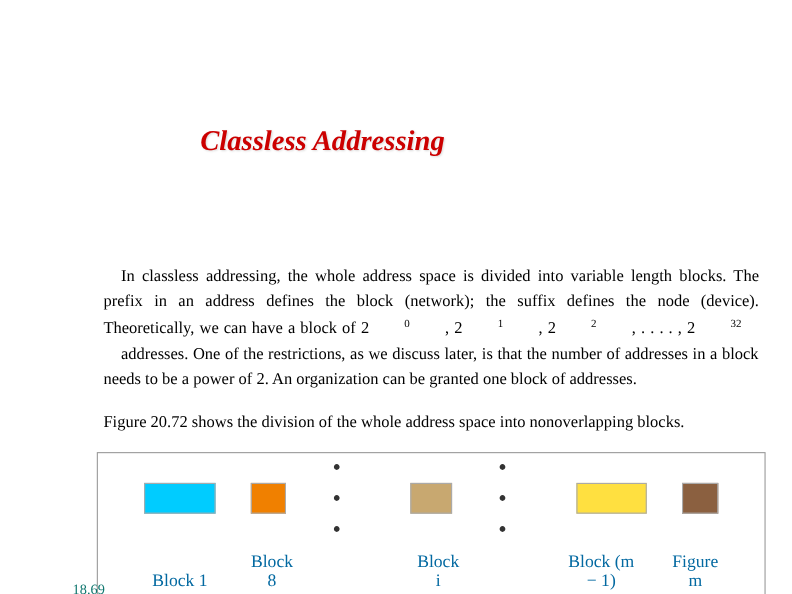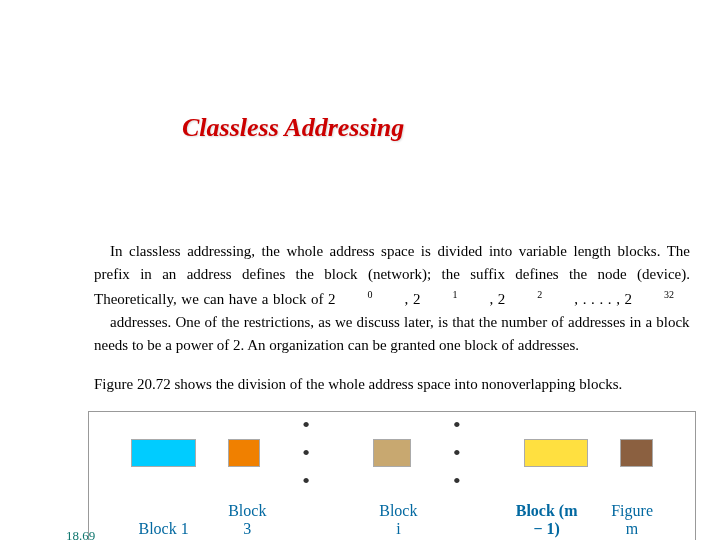--- a/index.html
+++ b/index.html
@@ -140,21 +140,21 @@
       align-items: flex-end;
       margin-top: 2px;
       font-size: 16px;
       color: #0369a1;
     }
     .lbl-block1 { width: 120px; text-align: center; }
     .lbl-block2 { width: 60px; text-align: center; }
     .lbl-dots-space { width: 90px; }
     .lbl-blocki { width: 70px; text-align: center; }
     .lbl-dots-space2 { width: 60px; }
-    .lbl-blockm1 { width: 120px; text-align: center; font-weight: bold; }
+    .lbl-blockm1 { width: 120px; text-align: center; }
     .lbl-blockm { width: 60px; text-align: center; }
 
     .diagram-footer {
       text-align: right;
       font-size: 13px;
       font-weight: bold;
       color: #cc0000;
       margin-top: 4px;
     }
 
@@ -202,21 +202,21 @@
       <div class="block-cyan"></div>
       <div class="block-orange"></div>
       <div class="dots">• • •</div>
       <div class="block-tan"></div>
       <div class="dots">• • •</div>
       <div class="block-yellow"></div>
       <div class="block-brown"></div>
     </div>
     <div class="diagram-labels">
       <div class="lbl-block1">Block 1</div>
-      <div class="lbl-block2">Block 3</div>
+      <div class="lbl-block2">Block 8</div>
       <div class="lbl-dots-space"></div>
       <div class="lbl-blocki">Block i</div>
       <div class="lbl-dots-space2"></div>
       <div class="lbl-blockm1">Block (m − 1)</div>
       <div class="lbl-blockm">Figure m</div>
     </div>
     <div class="diagram-footer">Address space</div>
   </div>
 
 </div>

